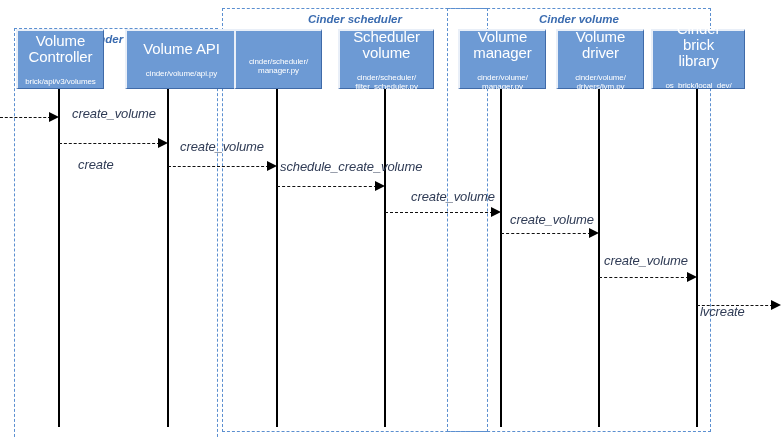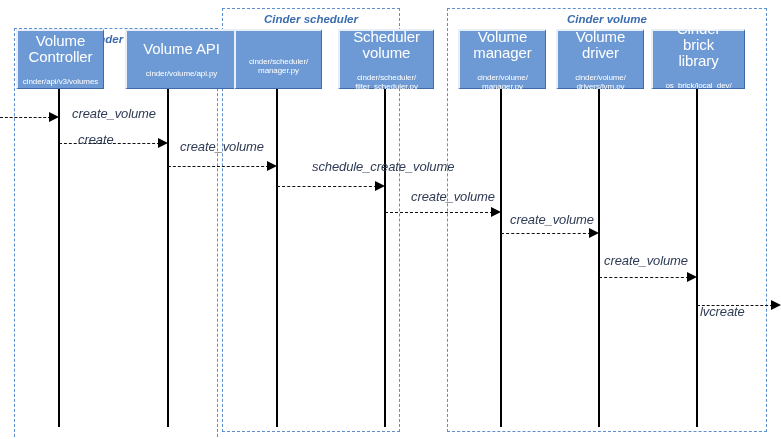--- a/index.html
+++ b/index.html
@@ -94,31 +94,31 @@
   }
 </style>
 </head>
 <body>
 
 <div id="canvas">
   <div id="groups-layer">
       <div class="group" style="left: 14px; top: 8px; width: 204px; height: 424px; margin-top: 20px;">
         <div class="group-title">Cinder API</div>
       </div>
-      <div class="group" style="left: 222px; top: 8px; width: 178px; height: 424px;">
+      <div class="group" style="left: 222px; top: 8px; width: 266px; height: 424px;">
         <div class="group-title">Cinder scheduler</div>
       </div>
-      <div class="group" style="left: 447px; top: 8px; width: 320px; height: 424px;">
+      <div class="group" style="left: 447px; top: 8px; width: 264px; height: 424px;">
         <div class="group-title">Cinder volume</div>
       </div>
     </div>
   <div id="participants-layer">
       <div class="participant" style="left: 16px; top: 29px; width: 88px; height: 60px;">
         <div class="p-name">Volume Controller</div>
-        <div class="p-file">cinder/api/v3/volumes</div>
+        <div class="p-file">brick/api/v3/volumes</div>
       </div>
       <div class="participant" style="left: 125px; top: 29px; width: 112px; height: 60px;">
         <div class="p-name">Volume API</div>
         <div class="p-file">cinder/volume/api.py</div>
       </div>
       <div class="participant" style="left: 234px; top: 29px; width: 88px; height: 60px;">
         <div class="p-file">cinder/scheduler/<br>manager.py</div>
       </div>
       <div class="participant" style="left: 338px; top: 29px; width: 96px; height: 60px;">
         <div class="p-name">Scheduler volume</div>
@@ -145,27 +145,27 @@
       <div class="lifeline" style="left: 500px; top: 89px; height: 338px;"></div>
       <div class="lifeline" style="left: 598px; top: 89px; height: 338px;"></div>
       <div class="lifeline" style="left: 696px; top: 89px; height: 338px;"></div>
     </div>
   <div id="messages-layer">
       <div class="msg-line" style="left: 0px; top: 117px; width: 51px;"></div>
       <div class="msg-head" style="left: 49px; top: 112px;"></div>
       <div class="msg-label" style="left: 72px; top: 106px;">create_volume</div>
       <div class="msg-line" style="left: 59px; top: 143px; width: 101px;"></div>
       <div class="msg-head" style="left: 158px; top: 138px;"></div>
-      <div class="msg-label" style="left: 78px; top: 132px;">create</div>
+      <div class="msg-label" style="left: 78px; top: 157px;">create</div>
       <div class="msg-line" style="left: 168px; top: 166px; width: 101px;"></div>
       <div class="msg-head" style="left: 267px; top: 161px;"></div>
       <div class="msg-label" style="left: 180px; top: 139px;">create_volume</div>
       <div class="msg-line" style="left: 277px; top: 186px; width: 100px;"></div>
       <div class="msg-head" style="left: 375px; top: 181px;"></div>
-      <div class="msg-label" style="left: 312px; top: 159px; text-align: center;">schedule_create_volume</div>
+      <div class="msg-label" style="left: 280px; top: 159px; text-align: center;">schedule_create_volume</div>
       <div class="msg-line" style="left: 385px; top: 212px; width: 108px;"></div>
       <div class="msg-head" style="left: 491px; top: 207px;"></div>
       <div class="msg-label" style="left: 411px; top: 189px;">create_volume</div>
       <div class="msg-line" style="left: 501px; top: 233px; width: 90px;"></div>
       <div class="msg-head" style="left: 589px; top: 228px;"></div>
       <div class="msg-label" style="left: 510px; top: 212px;">create_volume</div>
       <div class="msg-line" style="left: 599px; top: 277px; width: 90px;"></div>
       <div class="msg-head" style="left: 687px; top: 272px;"></div>
       <div class="msg-label" style="left: 604px; top: 253px;">create_volume</div>
       <div class="msg-line" style="left: 697px; top: 305px; width: 76px;"></div>

